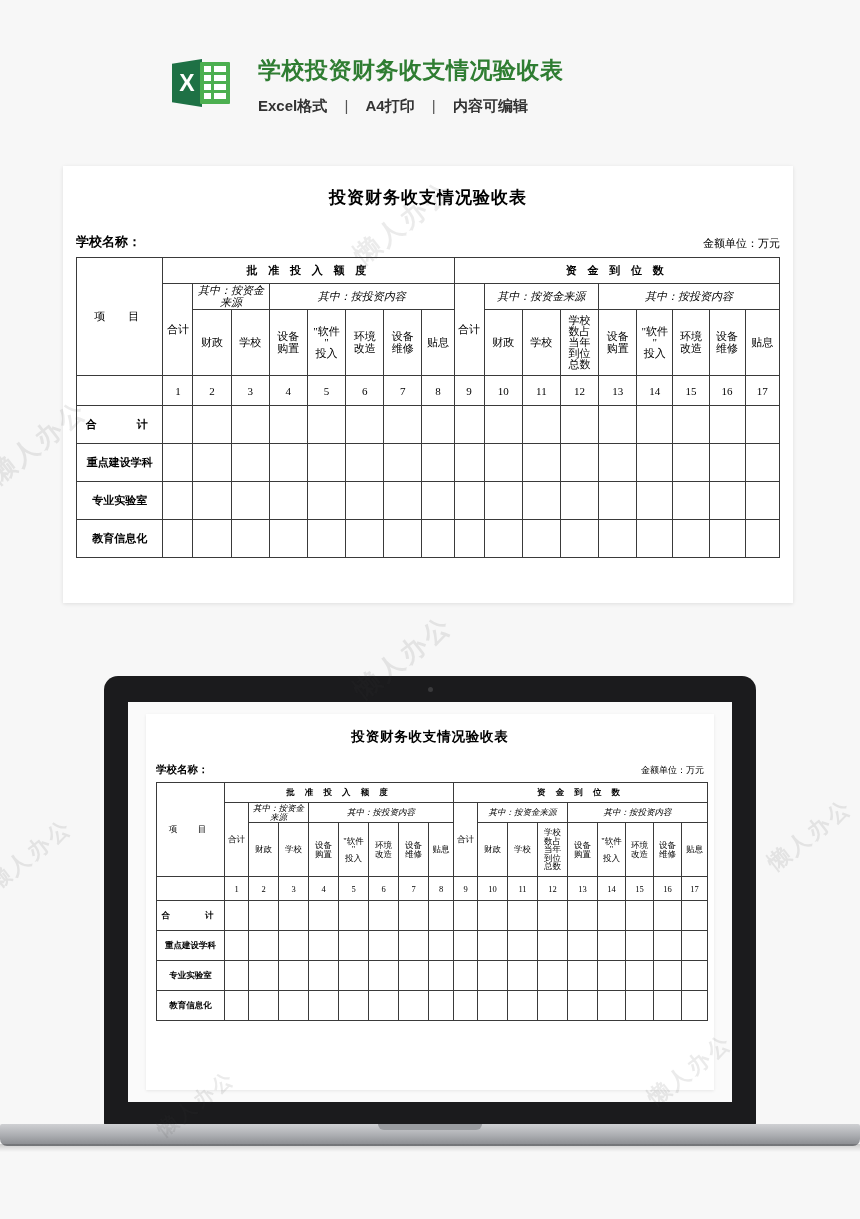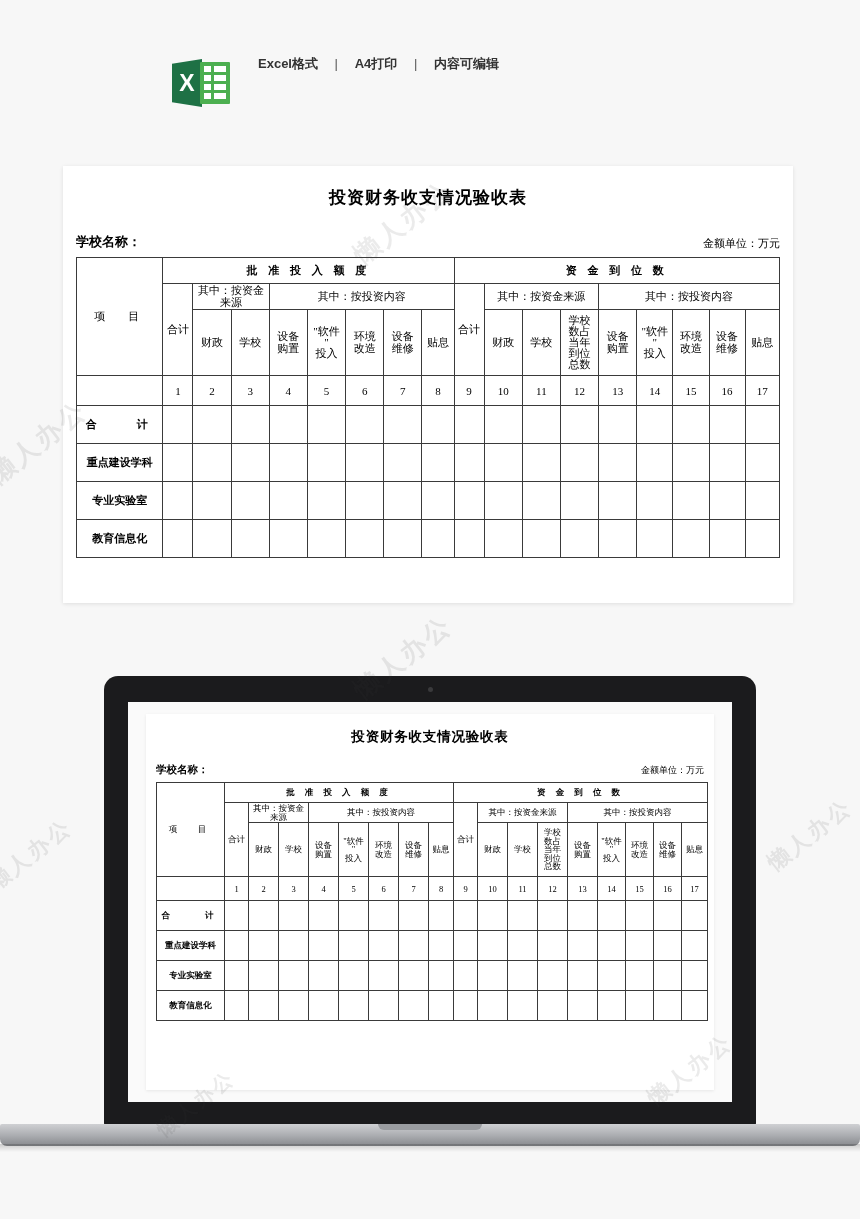--- a/index.html
+++ b/index.html
@@ -41,21 +41,21 @@
   }
   .xls-icon .grid i { background: #fff; display: block; }
 
   .header-text { margin-left: 28px; padding-top: 0px; }
   .doc-title {
     color: #2f7d32; font-size: 23px; font-weight: bold;
     letter-spacing: .5px; line-height: 30px;
     white-space: nowrap;
   }
   .doc-meta {
-    color: #333; font-size: 13px; font-weight: bold;
+    margin-top: 12px; color: #333; font-size: 15px; font-weight: bold;
     line-height: 18px; white-space: nowrap;
   }
   .doc-meta .sep { display: inline-block; padding: 0 13px; color: #555; font-weight: normal; }
 
   
   .preview-card {
     position: absolute; left: 63px; top: 166px;
     width: 730px; height: 437px;
     background: #fff;
     box-shadow: 0 1px 4px rgba(0,0,0,.10);
@@ -83,21 +83,21 @@
     background: #fff;
   }
   table.sheet td {
     border: 1px solid #3a3a3a;
     text-align: center;
     vertical-align: middle;
     padding: 0 1px;
     overflow: hidden;
   }
   td.grp { font-weight: bold; letter-spacing: 4px; }
-  td.ttl-left { text-align: left; padding-left: 3px; letter-spacing: 0; line-height: 1.05; }
+  td.ttl-left { text-align: left; padding-left: 3px; letter-spacing: 0; line-height: 1.05; font-style: italic; }
   td.item-hd { font-weight: normal; letter-spacing: 6px; }
   td.rowlabel { font-weight: bold; letter-spacing: 0; }
   td.rowlabel.spaced { letter-spacing: 6px; }
   td.vstack { line-height: 1.02; }
   td.clipbot { vertical-align: top; line-height: 1.0; }
 
   
   .card-table { margin: 0 13px; }
   .card-table table.sheet { width: 704px; font-size: 11px; }
 
@@ -171,20 +171,21 @@
         <i></i>
         <i></i>
         <i></i>
         <i></i>
         <i></i>
         <i></i>
         <i></i>
     </div>
   </div>
   <div class="header-text">
+    <div class="doc-title">学校投资财务收支情况验收表</div>
     <div class="doc-meta">
       <span>Excel格式</span>
       <span class="sep">|</span>
       <span>A4打印</span>
       <span class="sep">|</span>
       <span>内容可编辑</span>
     </div>
   </div>
 </div>
 

